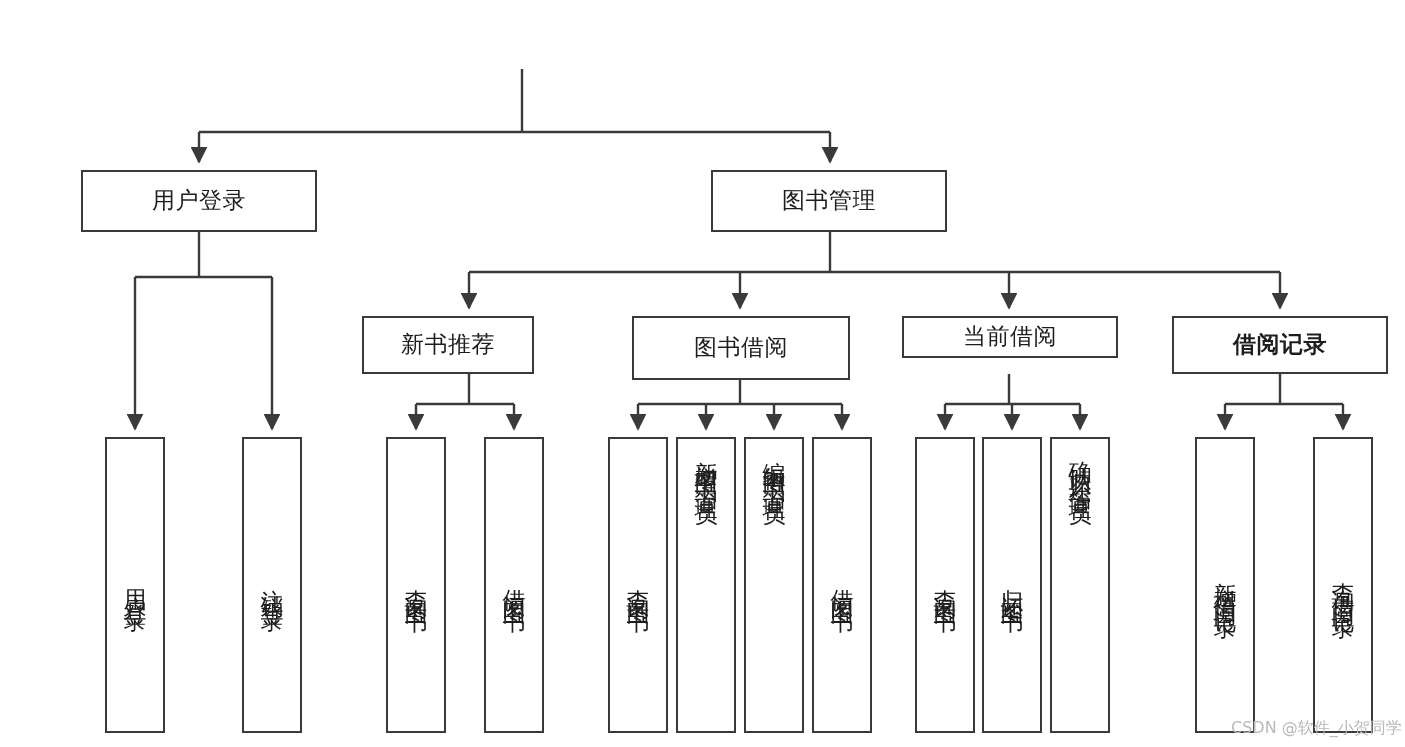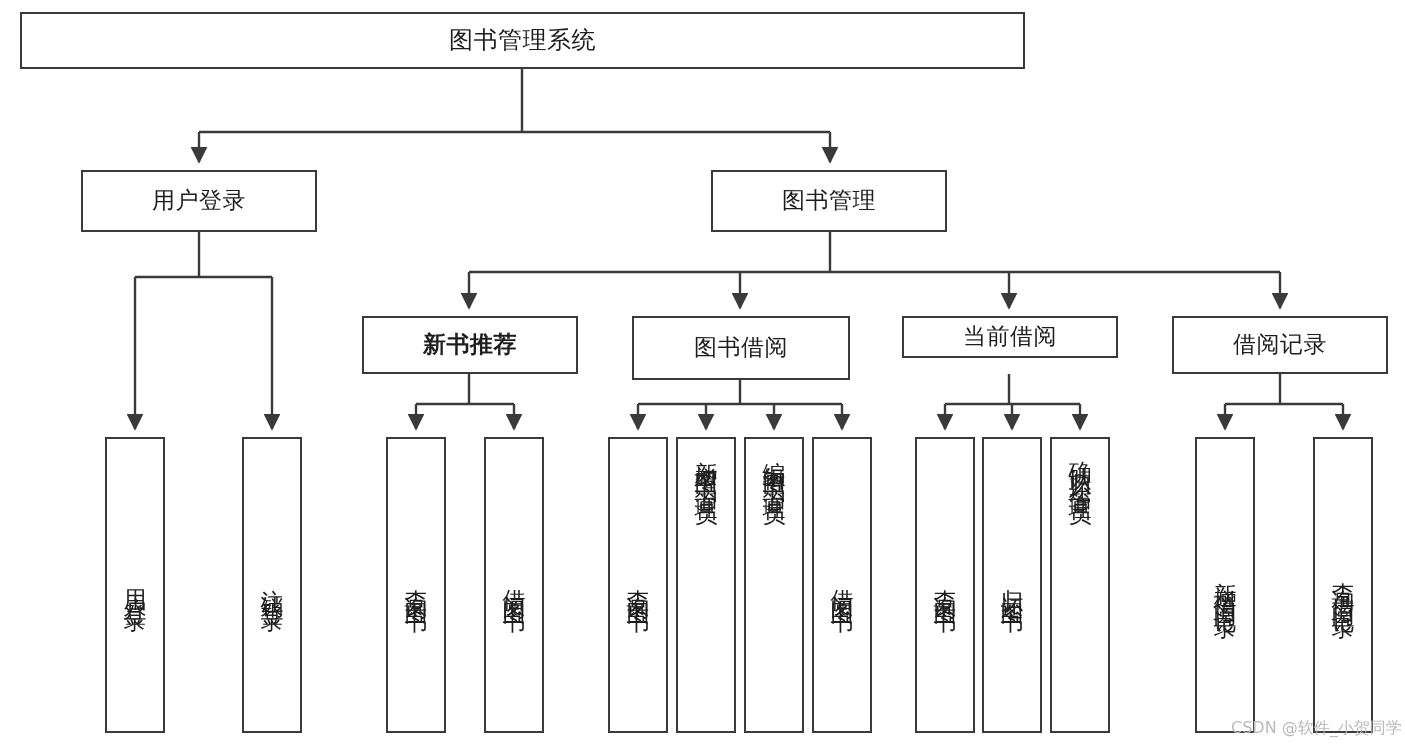--- a/index.html
+++ b/index.html
@@ -121,41 +121,38 @@
       <path d="M 1012 404 L 1012 429" marker-end="url(#arrow)"></path>
       <path d="M 1080 404 L 1080 429" marker-end="url(#arrow)"></path>
 
       <path d="M 1280 374 L 1280 404"></path>
       <path d="M 1225 404 L 1343 404"></path>
       <path d="M 1225 404 L 1225 429" marker-end="url(#arrow)"></path>
       <path d="M 1343 404 L 1343 429" marker-end="url(#arrow)"></path>
     </g>
   </svg>
 
-  <div class="node h root" style="left: 20px; top: 12px; width: 1005px; height: 57px;">
-    <span class="label">图书管理系统</span>
-  </div>
 
   <div class="node h" style="left: 81px; top: 170px; width: 236px; height: 62px;">
     <span class="label">用户登录</span>
   </div>
   <div class="node h" style="left: 711px; top: 170px; width: 236px; height: 62px;">
     <span class="label">图书管理</span>
   </div>
 
-  <div class="node h" style="left: 362px; top: 316px; width: 216px; height: 58px; font-weight: bold;">
+  <div class="node h" style="left: 362px; top: 316px; width: 172px; height: 58px;">
     <span class="label">新书推荐</span>
   </div>
   <div class="node h" style="left: 632px; top: 316px; width: 218px; height: 64px;">
     <span class="label">图书借阅</span>
   </div>
   <div class="node h" style="left: 902px; top: 316px; width: 216px; height: 42px;">
     <span class="label">当前借阅</span>
   </div>
-  <div class="node h" style="left: 1172px; top: 316px; width: 216px; height: 58px;">
+  <div class="node h" style="left: 1172px; top: 316px; width: 216px; height: 58px; font-weight: bold;">
     <span class="label">借阅记录</span>
   </div>
 
   <div class="node v" style="left: 105px; top: 437px; width: 60px; height: 296px;">
     <span class="label">用户登录</span>
   </div>
   <div class="node v" style="left: 242px; top: 437px; width: 60px; height: 296px;">
     <span class="label">注销登录</span>
   </div>
   <div class="node v" style="left: 386px; top: 437px; width: 60px; height: 296px;">

